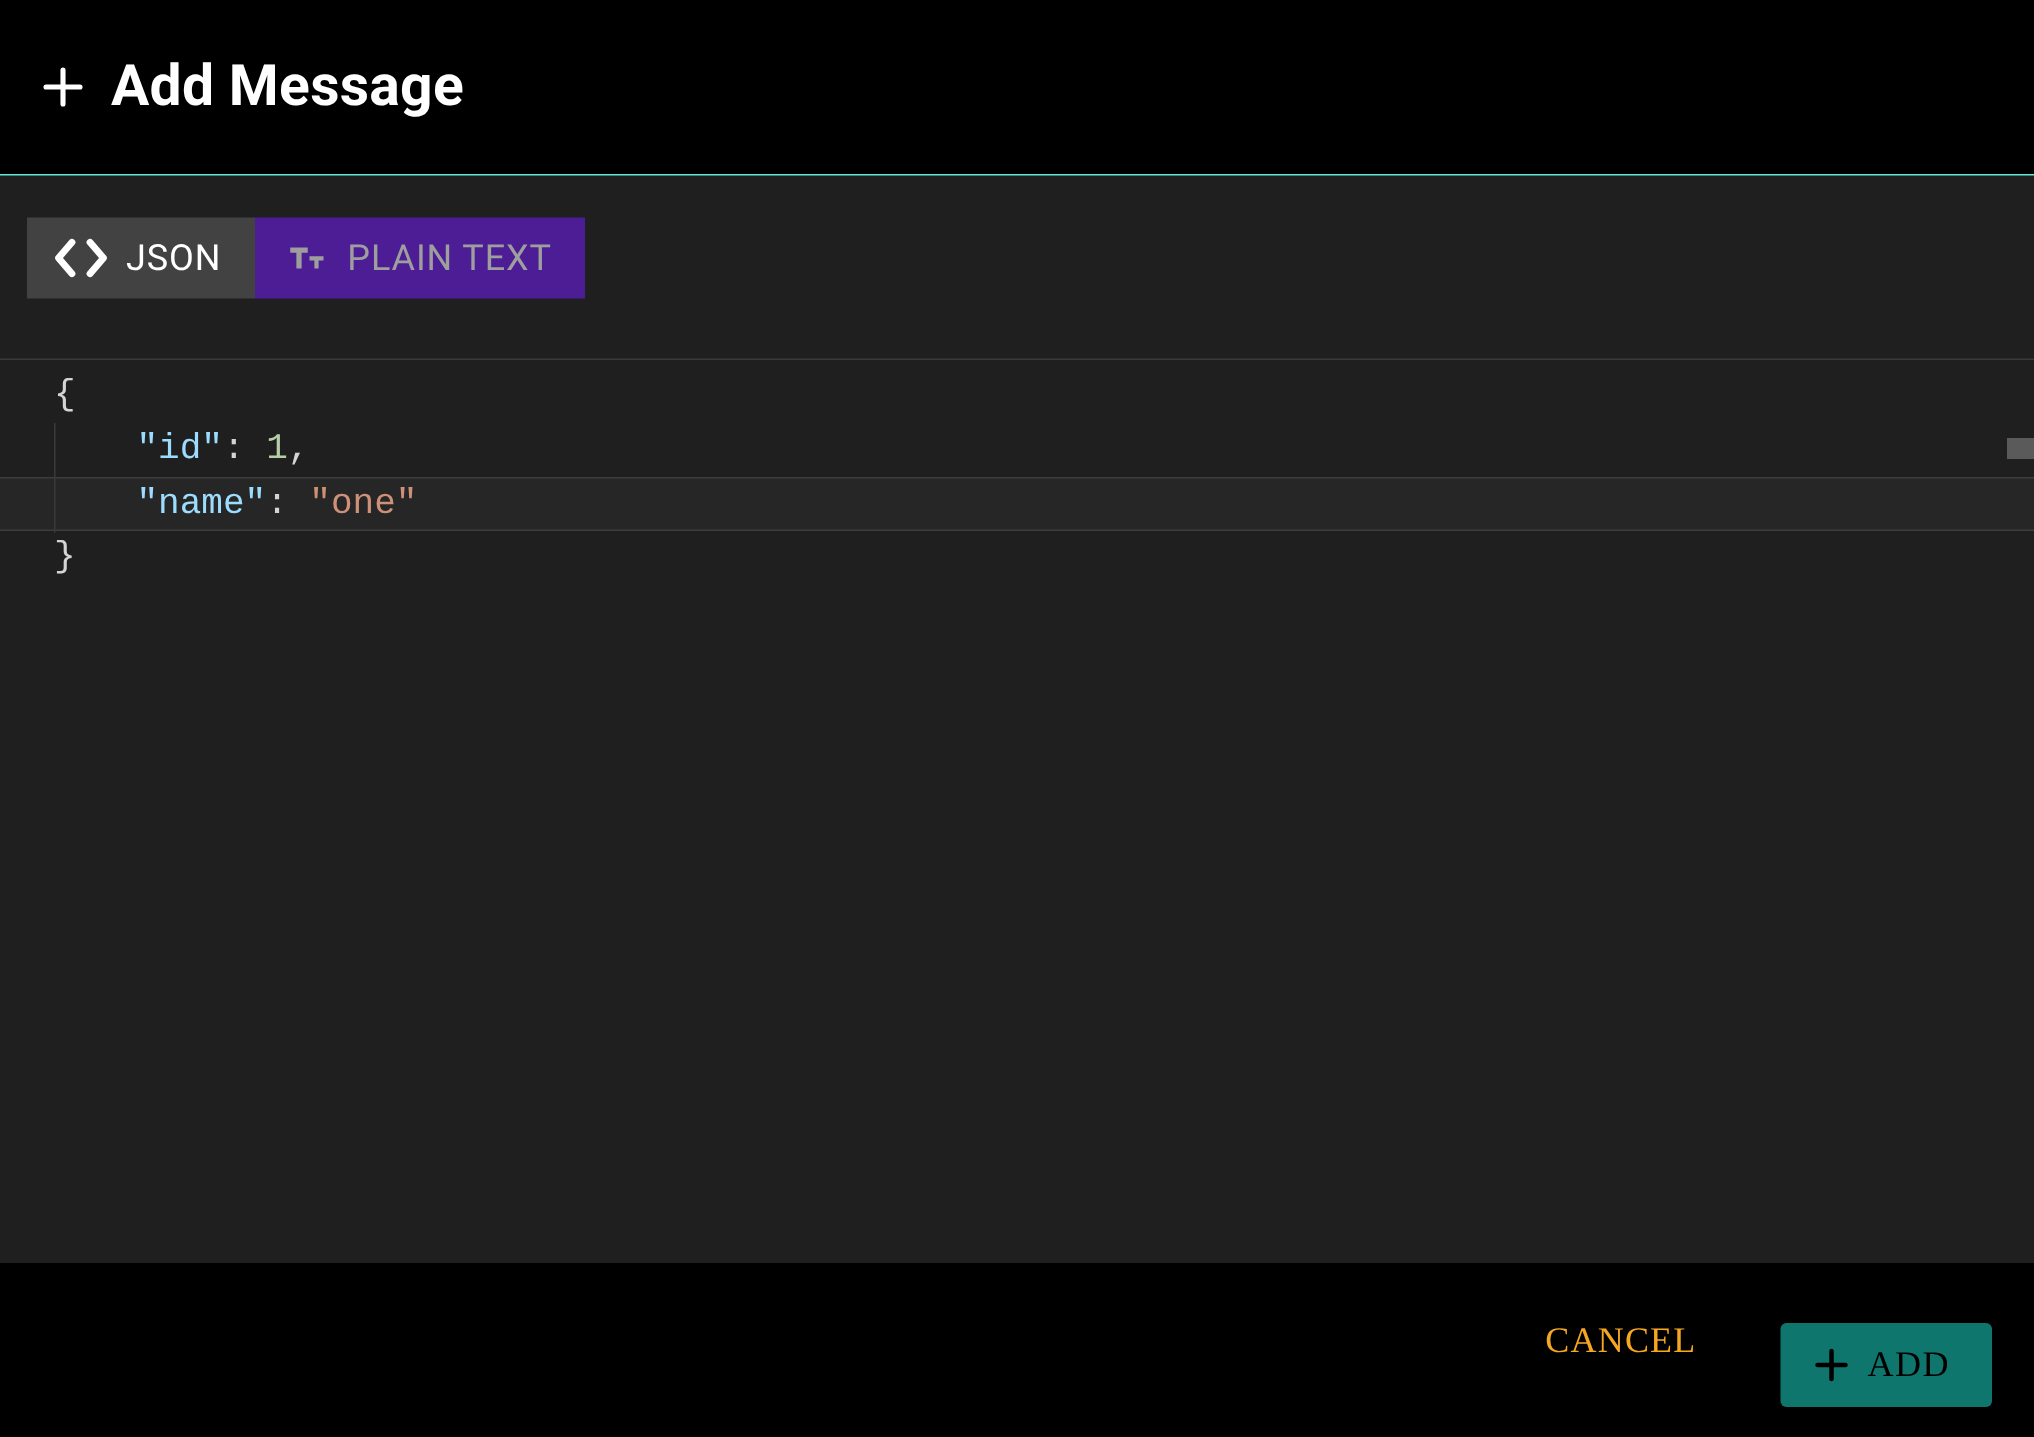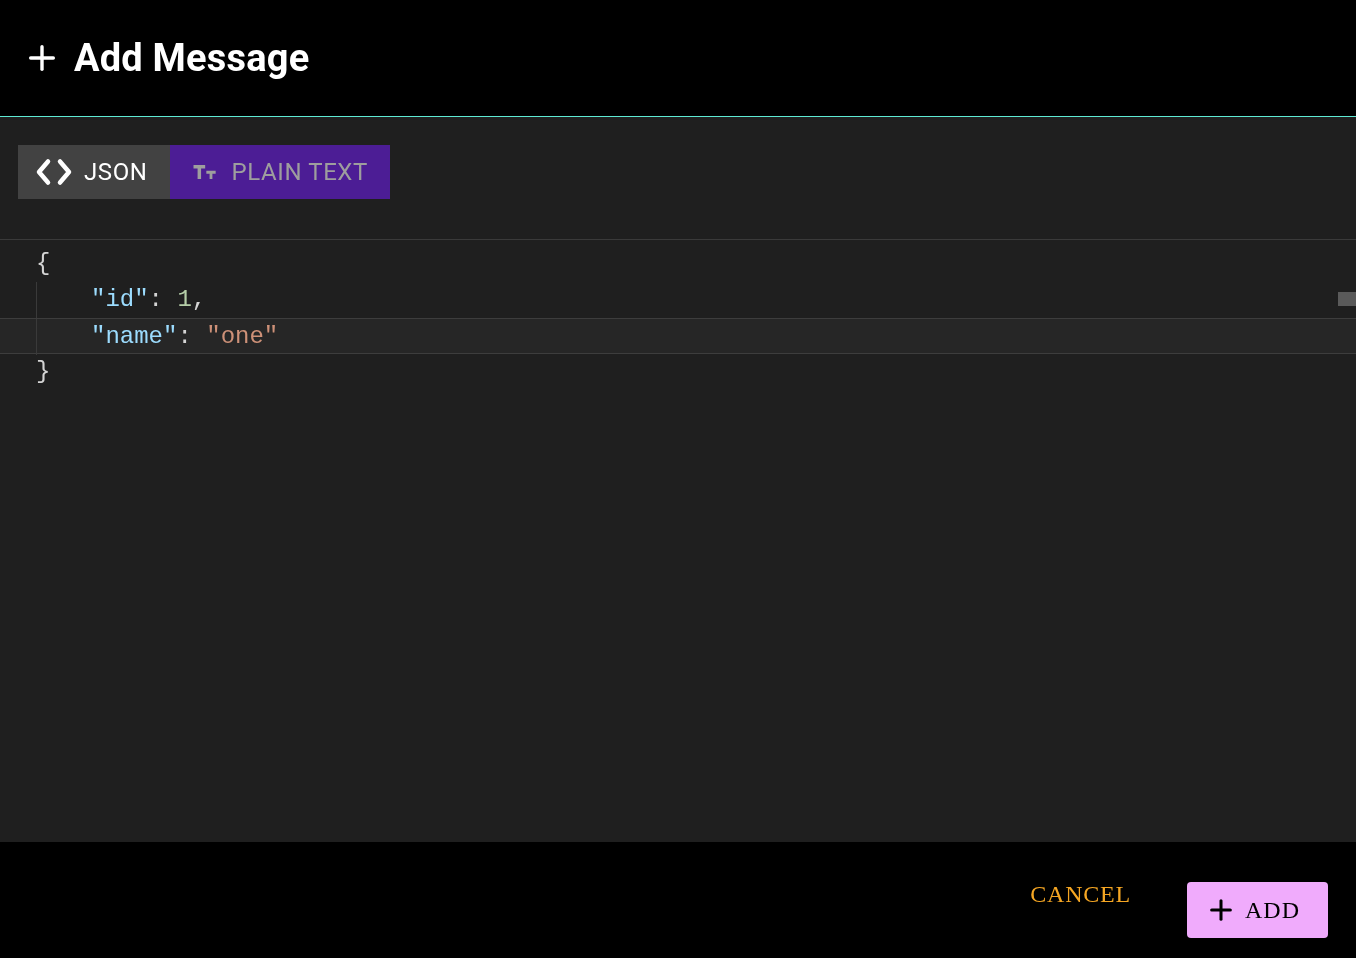--- a/index.html
+++ b/index.html
@@ -140,21 +140,21 @@
   }
   .btn-cancel {
     color: #f5a623;
     font-size: 24px;
     font-weight: 500;
     letter-spacing: 0.8px;
     cursor: pointer;
     user-select: none;
   }
   .btn-add {
-    background: #f0abfc;
+    background: #0f766e;
     color: #000;
     font-size: 24px;
     font-weight: 500;
     letter-spacing: 1px;
     height: 56px;
     padding: 0 28px 0 20px;
     border-radius: 4px;
     display: inline-flex;
     align-items: center;
     gap: 10px;

